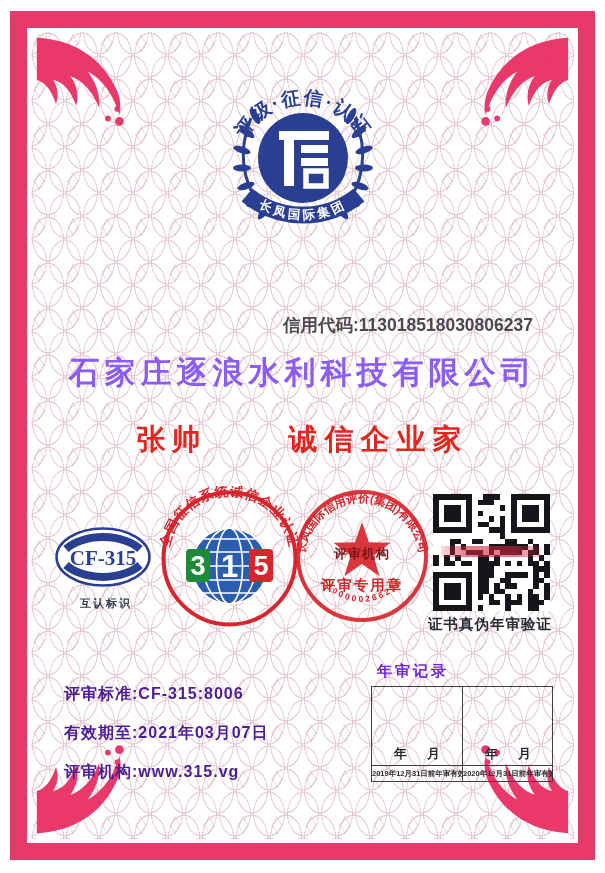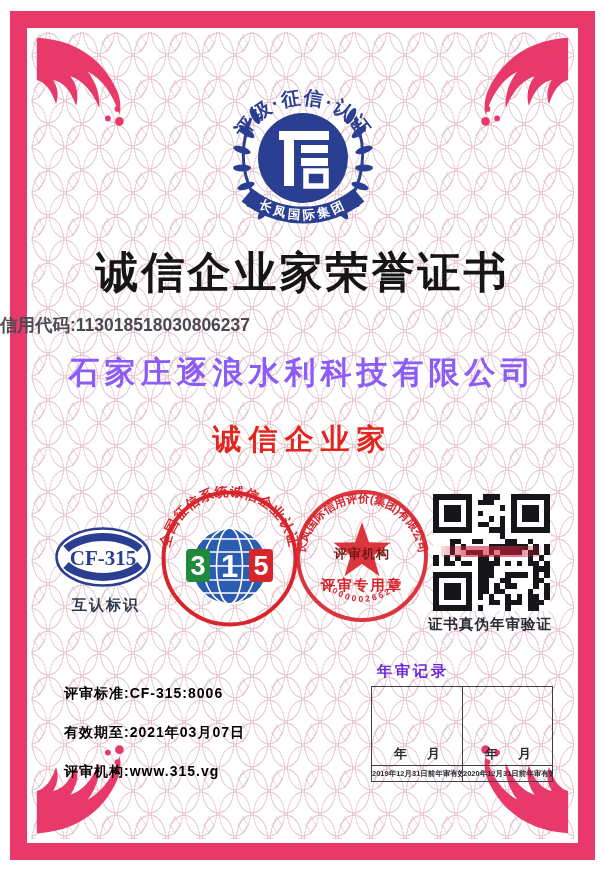--- a/index.html
+++ b/index.html
@@ -15,40 +15,40 @@
     background-position:0 0,17px 23px,8px 11px;}
   .flourish{position:absolute;width:96px;height:96px;color:#e9396b;}
   .fl-tl{left:2px;top:2px;}
   .fl-tr{right:2px;top:2px;transform:scaleX(-1);}
   .fl-bl{left:2px;bottom:2px;transform:scaleY(-1);}
   .fl-br{right:2px;bottom:2px;transform:scale(-1,-1);}
   .abs{position:absolute;}
   .emblem{left:217px;top:60px;width:172px;height:176px;}
   .title{left:0;top:244px;width:100%;text-align:center;font-size:43px;font-weight:bold;
          color:#151515;letter-spacing:3px;}
-  .credit{left:0;top:313px;width:100%;padding-right:72px;box-sizing:border-box;
+  .credit{left:0;top:313px;width:100%;text-align:right;padding-right:72px;box-sizing:border-box;
           font-size:17.5px;font-weight:bold;color:#4a4a50;}
   .company{left:0;top:352px;width:100%;text-align:center;font-size:31px;font-weight:bold;
            color:#8b5cf6;letter-spacing:5px;}
   .honoree{left:0;top:420px;width:100%;display:flex;justify-content:center;gap:82px;
            font-size:29px;font-weight:bold;color:#e2261f;}
   .honoree .nm{letter-spacing:6px;}
   .honoree .tt{letter-spacing:7px;}
   .cfoval{left:53px;top:525px;width:100px;height:64px;}
-  .cfcaption{left:58px;top:596px;width:96px;text-align:center;font-size:15px;font-weight:bold;
+  .cfcaption{left:58px;top:596px;width:96px;text-align:center;font-size:11px;font-weight:bold;
              color:#2e3b4e;letter-spacing:2px;}
   .seal315{left:157px;top:486px;width:145px;height:145px;}
   .redstamp{left:292px;top:486px;width:141px;height:141px;}
   .qrwrap{left:433px;top:494px;width:117px;height:117px;background:#fff;}
   .qrmark{position:absolute;left:8px;top:52px;width:100px;height:11px;
           background:linear-gradient(90deg,rgba(213,47,70,.15),rgba(208,36,62,.6) 25%,rgba(208,36,62,.6) 75%,rgba(213,47,70,.15));
           filter:blur(.7px);}
   .qrcaption{left:428px;top:615px;width:128px;font-size:14.5px;font-weight:bold;
              color:#2b2b33;letter-spacing:1px;}
-  .details{left:64px;top:674px;font-size:14px;font-weight:bold;color:#000000;letter-spacing:1px;}
+  .details{left:64px;top:674px;font-size:16px;font-weight:bold;color:#4c1d95;letter-spacing:1px;}
   .details .dline{height:39px;line-height:39px;}
   .ar-head{left:377px;top:662px;font-size:15px;font-weight:bold;color:#6d28d9;letter-spacing:3px;}
   .ar-table{left:371px;top:686px;width:180px;border:1.5px solid #3f3f44;display:flex;background:rgba(255,255,255,.0);}
   .ar-col{width:50%;}
   .ar-col:first-child{border-right:1.5px solid #3f3f44;}
   .ar-main{height:78px;display:flex;align-items:flex-end;justify-content:center;gap:20px;
            font-size:13px;font-weight:bold;color:#2b2b33;padding-bottom:2px;box-sizing:border-box;}
   .ar-note{border-top:1.5px solid #3f3f44;height:15px;line-height:15px;text-align:center;
            font-size:7.5px;font-weight:bold;color:#2b2b33;white-space:nowrap;overflow:hidden;}
 </style>
@@ -126,27 +126,27 @@
       <rect x="84" y="85" width="27" height="8"></rect>
       <rect x="84" y="98" width="27" height="8"></rect>
       <rect x="89" y="111" width="20" height="15" fill="none" stroke="#ffffff" stroke-width="5.5"></rect>
     </g>
     <path d="M 30 135 A 88 88 0 0 0 142 135" stroke="#2b3f92" stroke-width="17" fill="none"></path>
     <text font-size="12.5" font-weight="bold" fill="#ffffff" letter-spacing="3">
       <textPath href="#arcBanner" startOffset="50%" text-anchor="middle">长凤国际集团</textPath>
     </text>
   </svg>
 
-  <div class="abs title">诚信企业家荣誉证书</div>
 
   <div class="abs credit"><span>信用代码:</span><span>113018518030806237</span></div>
 
   <div class="abs company">石家庄逐浪水利科技有限公司</div>
 
   <div class="abs honoree">
+    <span class="nm">张帅</span>
     <span class="tt">诚信企业家</span>
   </div>
 
   <svg class="abs cfoval" viewBox="0 0 100 64">
     <ellipse cx="50" cy="32" rx="46.5" ry="28.5" fill="#ffffff" stroke="#2b3f92" stroke-width="2.5"></ellipse>
     <path d="M 13 24 A 44 26 0 0 1 87 24" stroke="#2b3f92" stroke-width="8" fill="none"></path>
     <path d="M 13 40 A 44 26 0 0 0 87 40" stroke="#2b3f92" stroke-width="8" fill="none"></path>
     <text x="50" y="40" text-anchor="middle" font-size="21" font-weight="bold" fill="#2b3f92" font-family="Liberation Serif, DejaVu Serif, serif">CF-315</text>
   </svg>
   <div class="abs cfcaption">互认标识</div>

